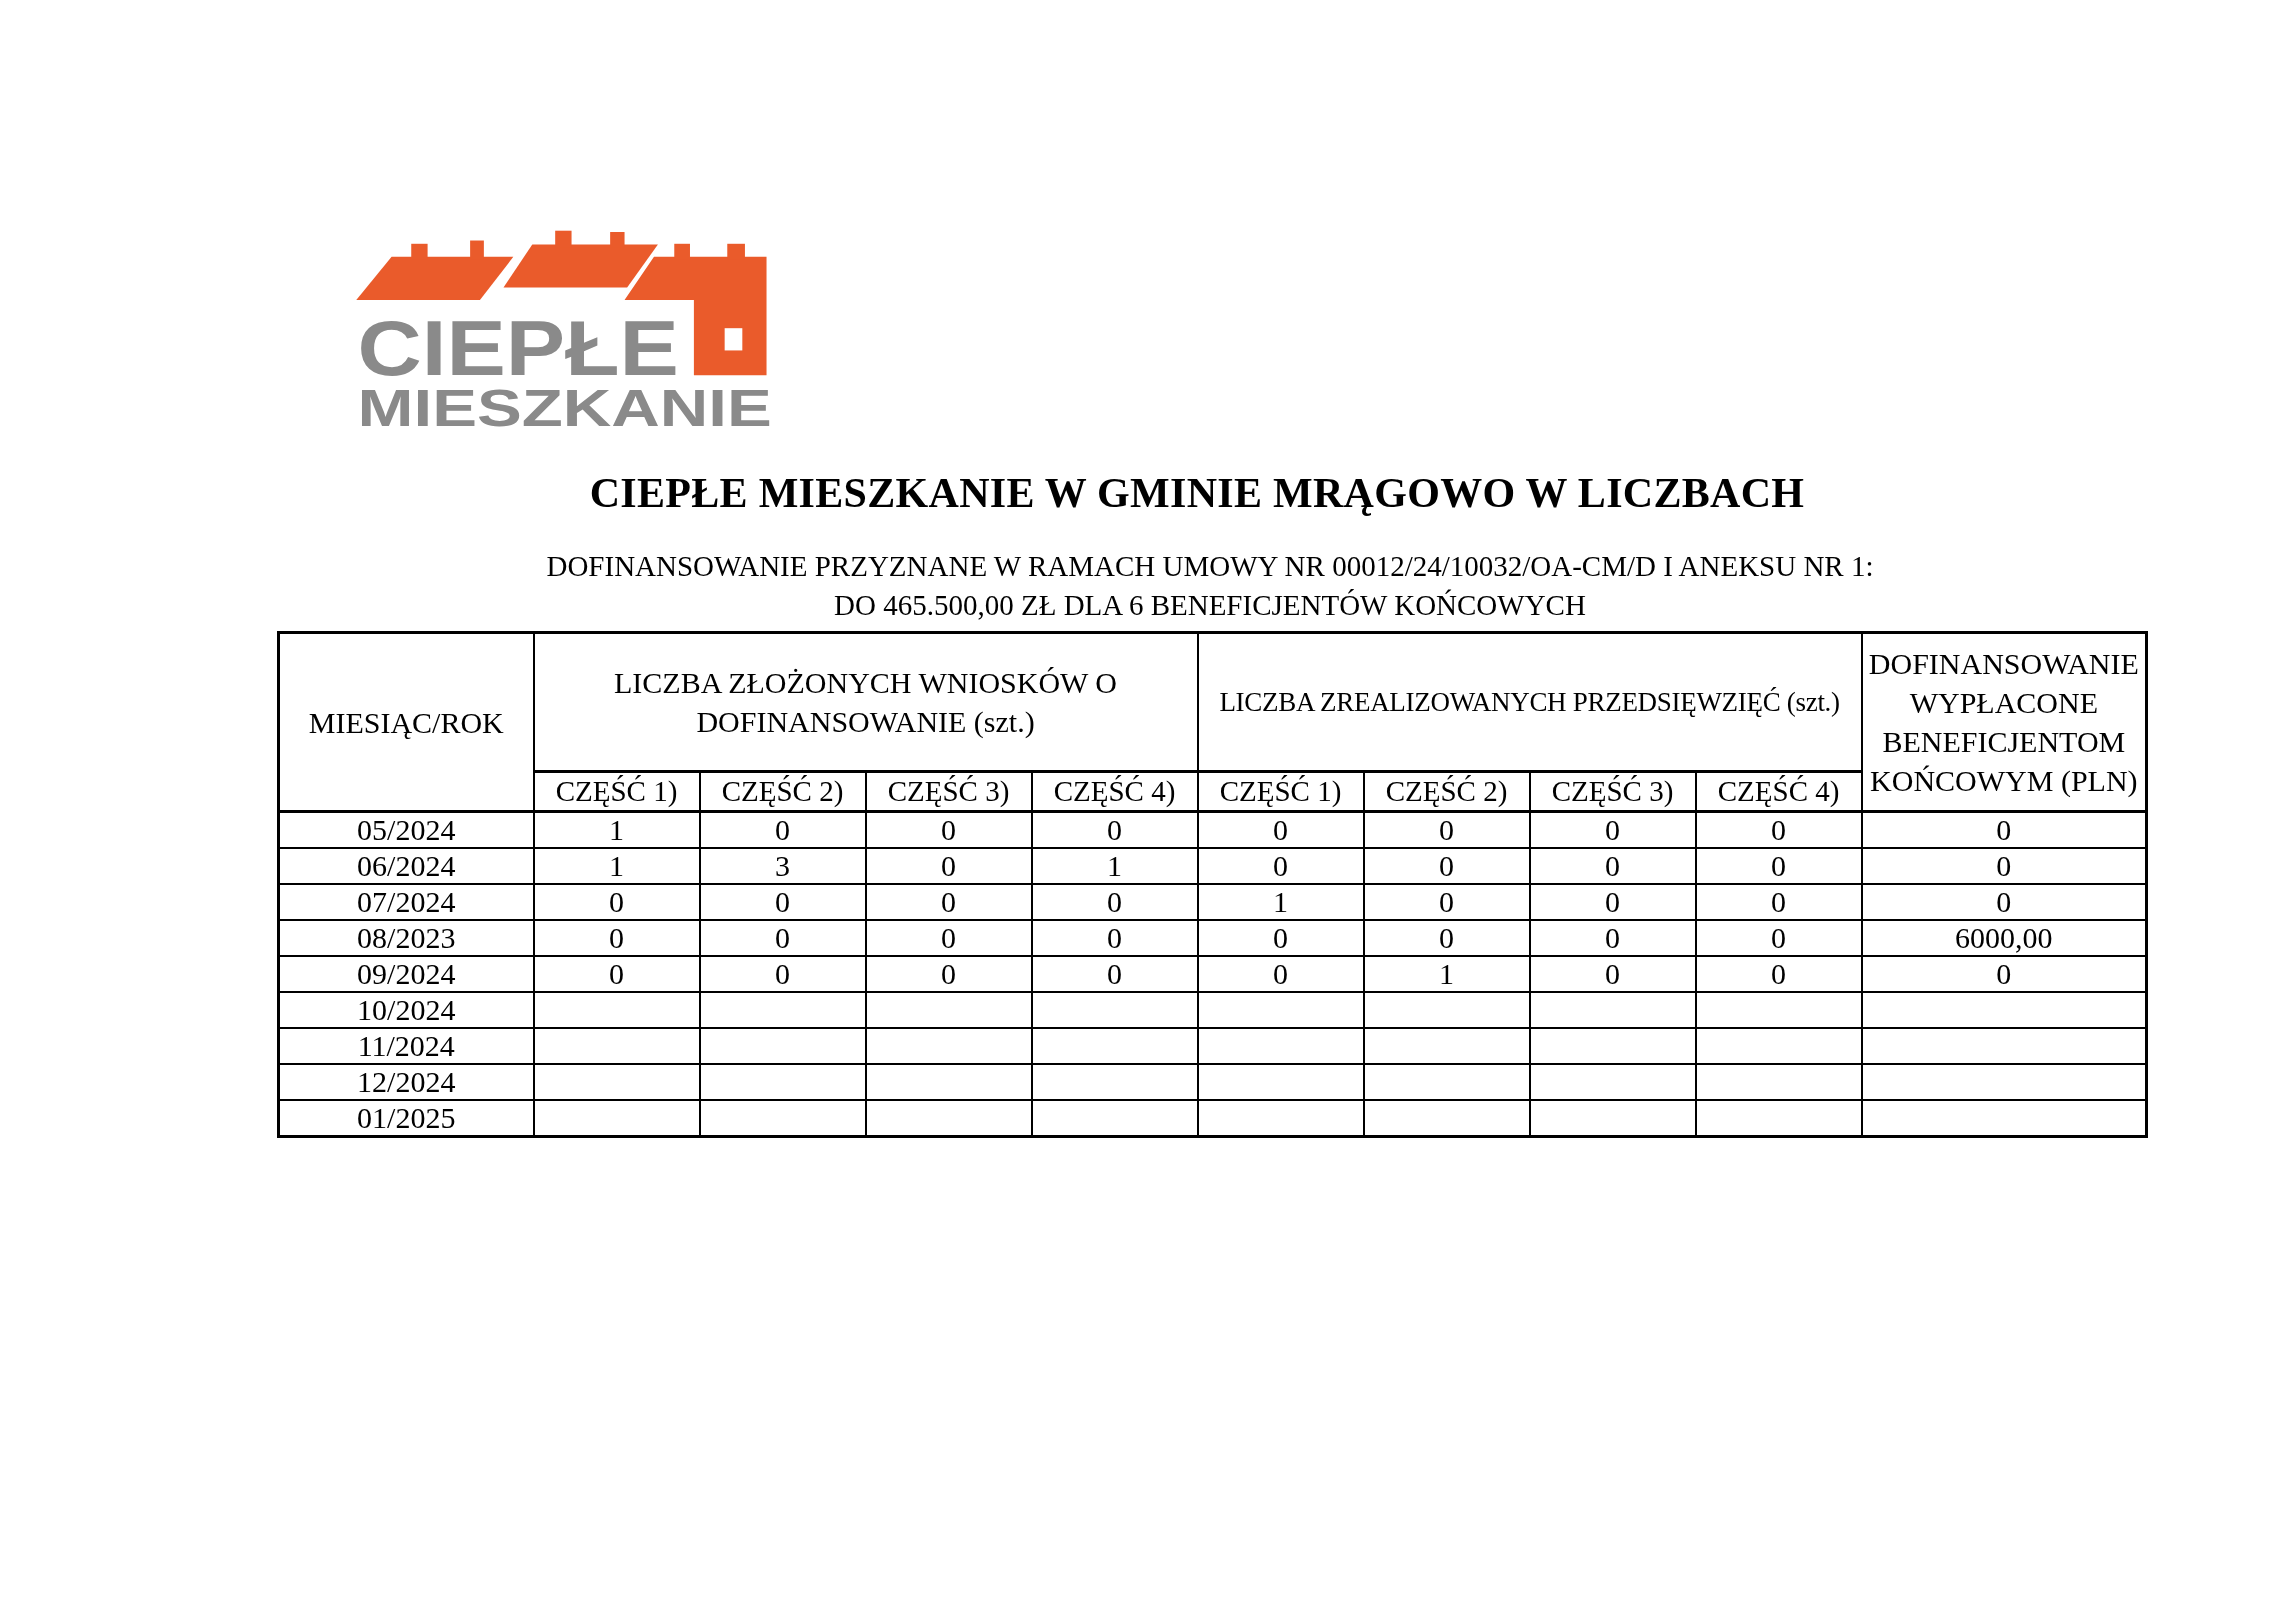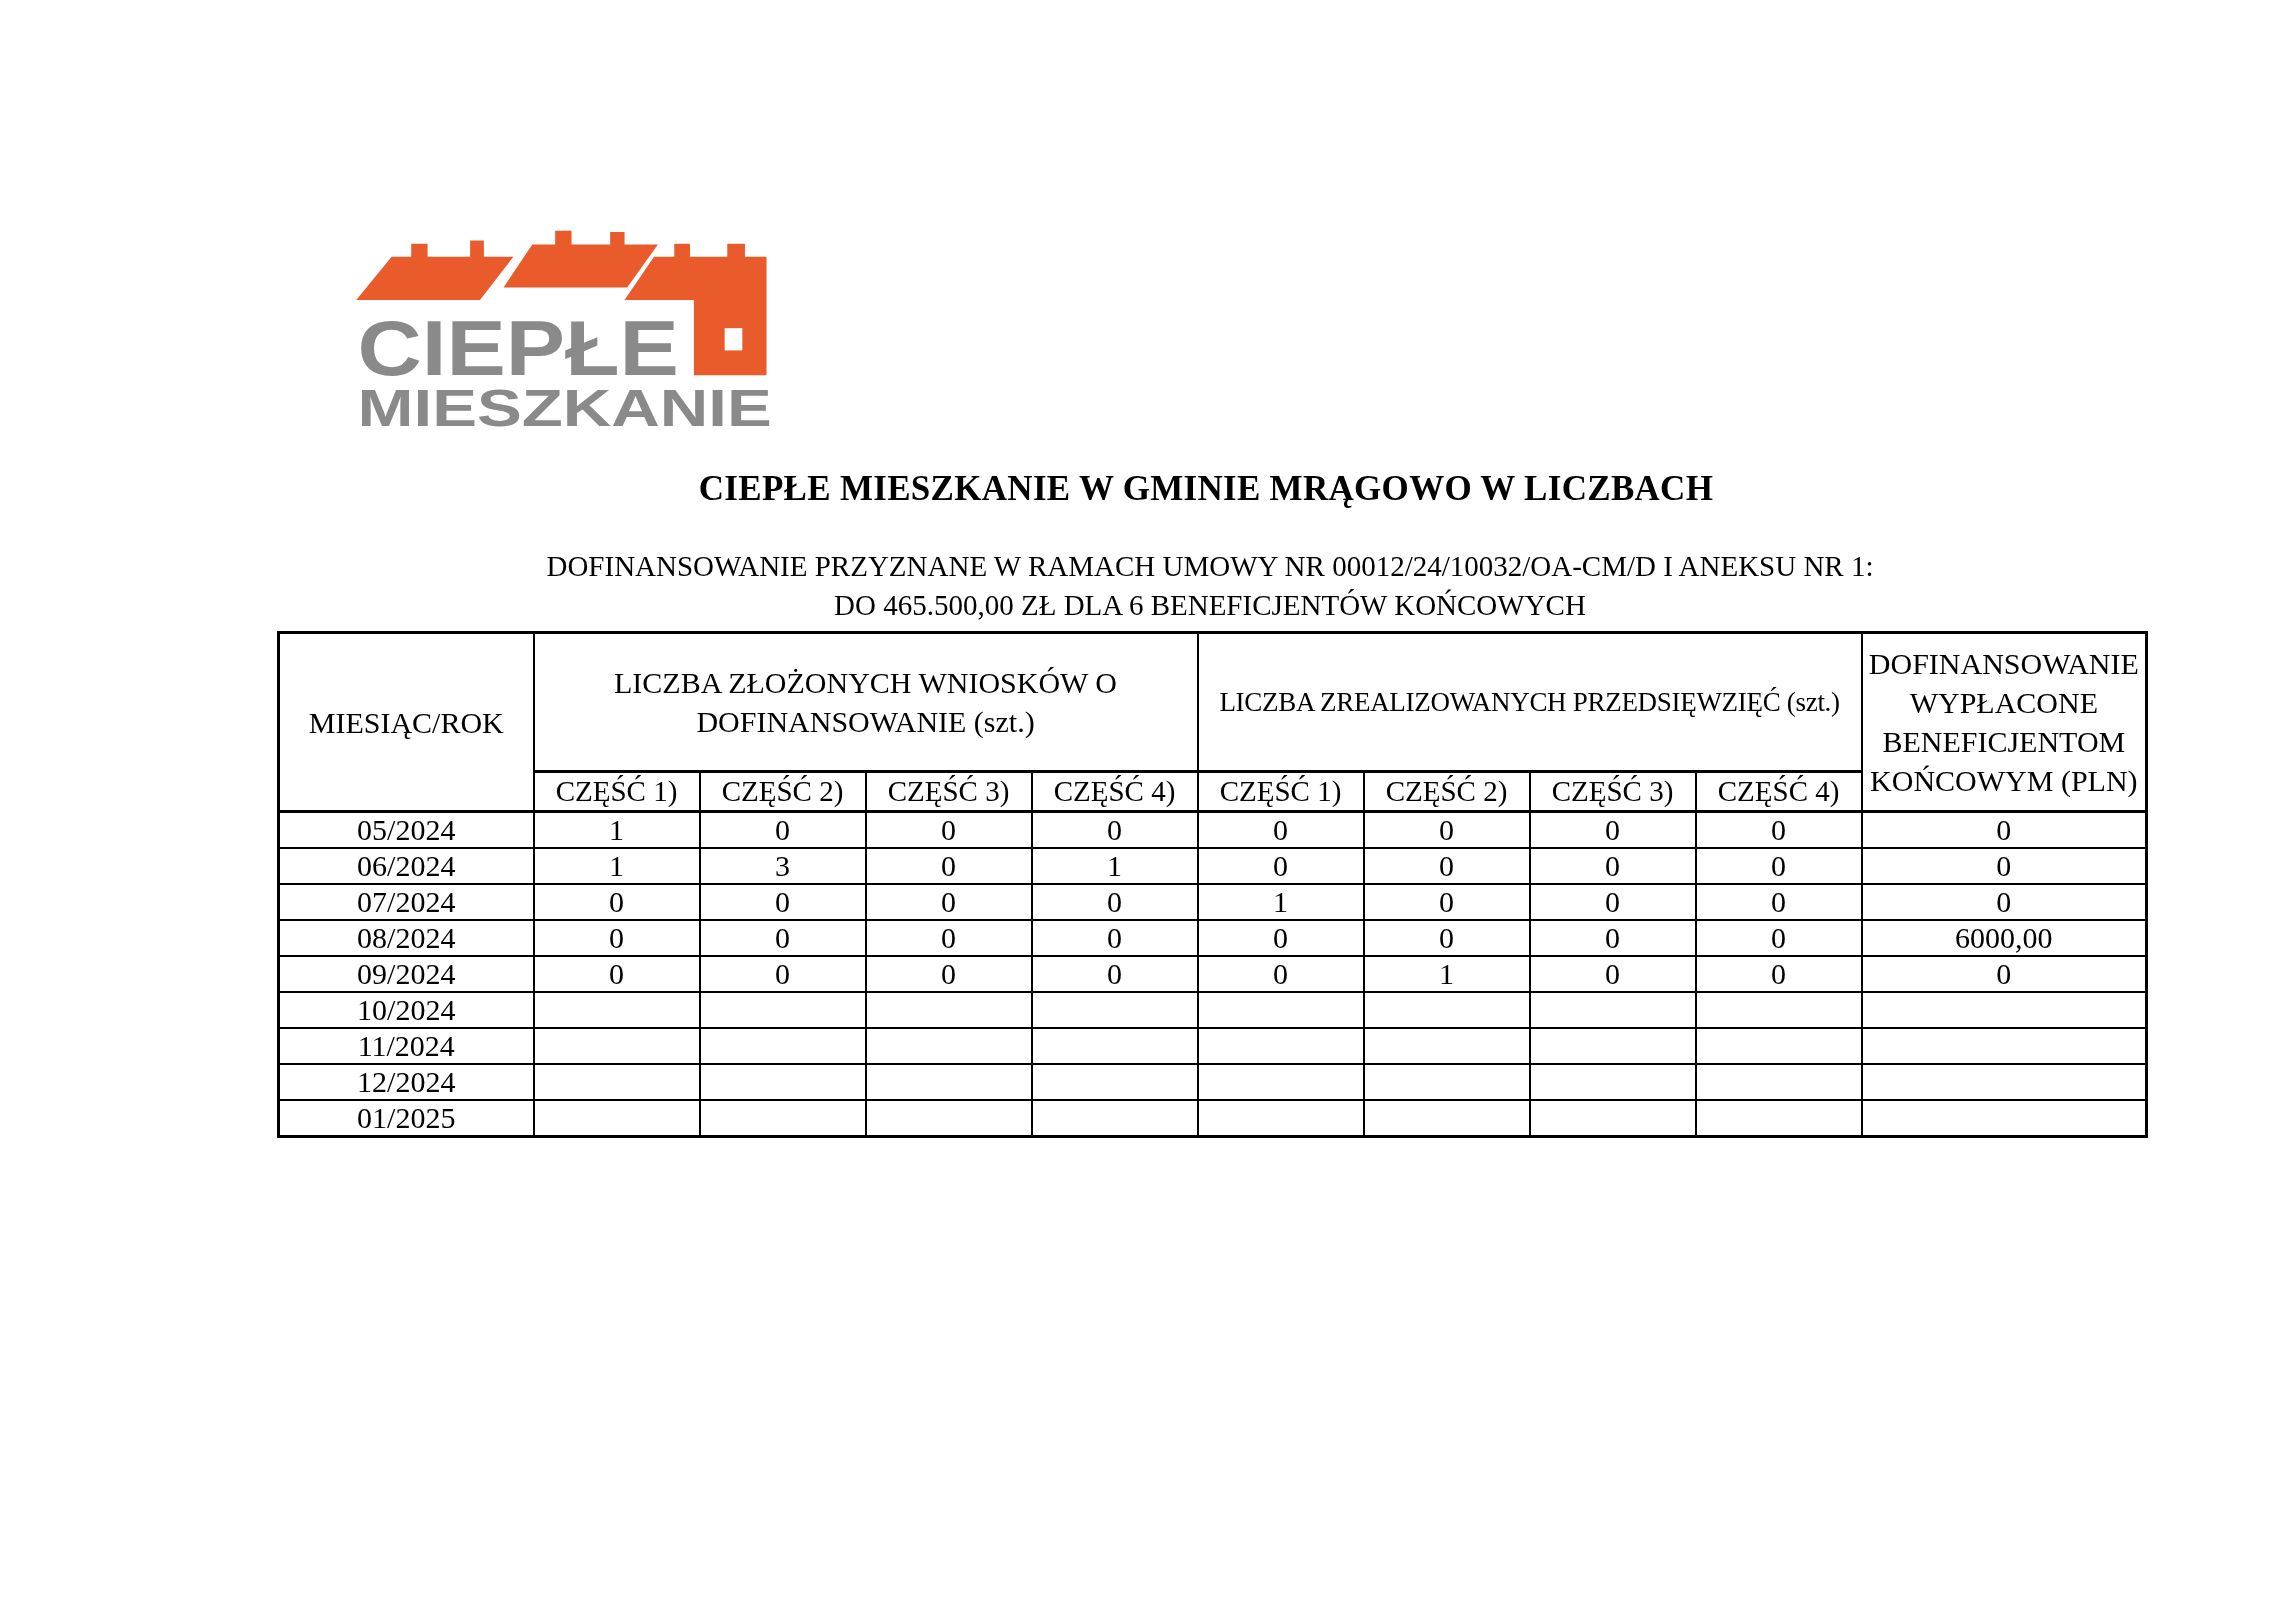--- a/index.html
+++ b/index.html
@@ -25,25 +25,25 @@
     height: 203px;
   }
   .logo-svg text {
     font-family: "Liberation Sans", sans-serif;
     font-weight: bold;
   }
 
   
   .doc-title {
     position: absolute;
-    left: 273px;
+    left: 264px;
     top: 471px;
     width: 1866px;
     text-align: center;
-    font-size: 35px;
+    font-size: 42px;
     font-weight: bold;
     line-height: 1.05;
     letter-spacing: 0.3px;
   }
   .doc-subtitle {
     position: absolute;
     left: 277px;
     top: 547px;
     width: 1866px;
     text-align: center;
@@ -203,21 +203,21 @@
         <td>0</td>
         <td>0</td>
         <td>0</td>
         <td>1</td>
         <td>0</td>
         <td>0</td>
         <td>0</td>
         <td>0</td>
       </tr>
       <tr>
-        <td>08/2024</td>
+        <td>08/2023</td>
         <td>0</td>
         <td>0</td>
         <td>0</td>
         <td>0</td>
         <td>0</td>
         <td>0</td>
         <td>0</td>
         <td>0</td>
         <td>6000,00</td>
       </tr>

